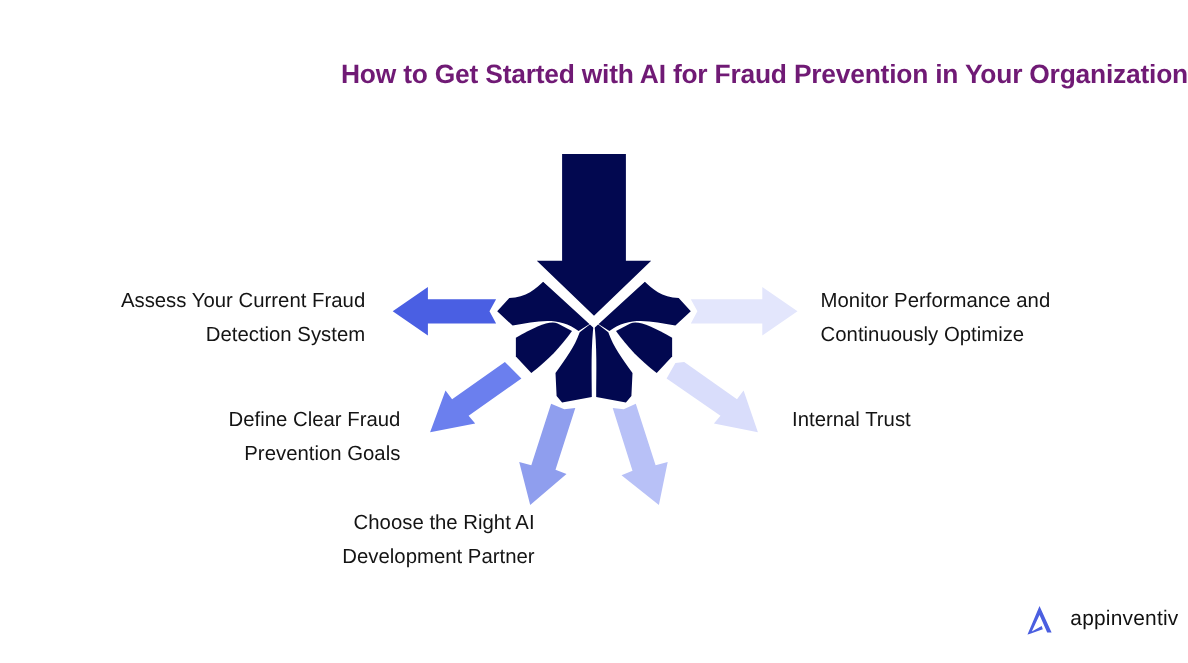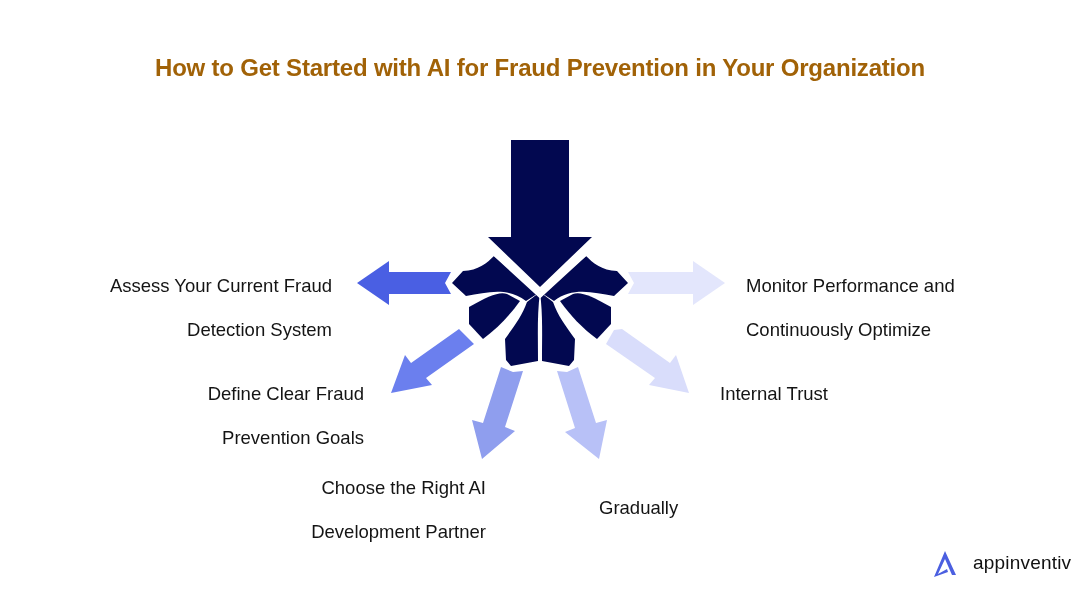--- a/index.html
+++ b/index.html
@@ -1,21 +1,21 @@
 <!DOCTYPE html>
 <html><head>
 <meta charset="utf-8">
 <style>
   html, body { margin: 0; padding: 0; background: #ffffff; }
   body { width: 1080px; height: 603px; position: relative; overflow: hidden;
          font-family: "Liberation Sans", "DejaVu Sans", sans-serif; color: #111111; }
-  .title { position: absolute; left: 0; top: 54px; width: 1080px; text-align: center;
-           font-size: 24px; font-weight: bold; letter-spacing: -0.2px; color: #a16207; }
+  .title { position: absolute; left: 0; top: 54px; width: 1080px; text-align: right;
+           font-size: 24px; font-weight: bold; letter-spacing: -0.2px; color: #701a75; }
   .label { position: absolute; font-size: 18.5px; line-height: 31px; color: #141414; }
-  .label span { display: block; white-space: nowrap; margin-top: 13px; }
+  .label span { display: block; white-space: nowrap; }
   .right-align { text-align: right; }
   .left-align { text-align: left; }
   svg.diagram { position: absolute; left: 0; top: 0; }
   .logo { position: absolute; left: 932px; top: 549px; display: flex; align-items: center; gap: 15px; }
   .logo-text { font-size: 19px; color: #111; letter-spacing: 0.2px; }
 </style>
 </head>
 <body>
 
 <div class="title">How to Get Started with AI for Fraud Prevention in Your Organization</div>
@@ -63,21 +63,20 @@
   <span>Define Clear Fraud</span>
   <span>Prevention Goals</span>
 </div>
 
 <div class="label right-align" style="right: 594px; top: 459px;">
   <span>Choose the Right AI</span>
   <span>Development Partner</span>
 </div>
 
 <div class="label left-align" style="left: 599px; top: 479px;">
-  <span>Gradually</span>
 </div>
 
 <div class="label left-align" style="left: 720px; top: 365px;">
   <span>Internal Trust</span>
 </div>
 
 <div class="label left-align" style="left: 746px; top: 257px;">
   <span>Monitor Performance and</span>
   <span>Continuously Optimize</span>
 </div>

